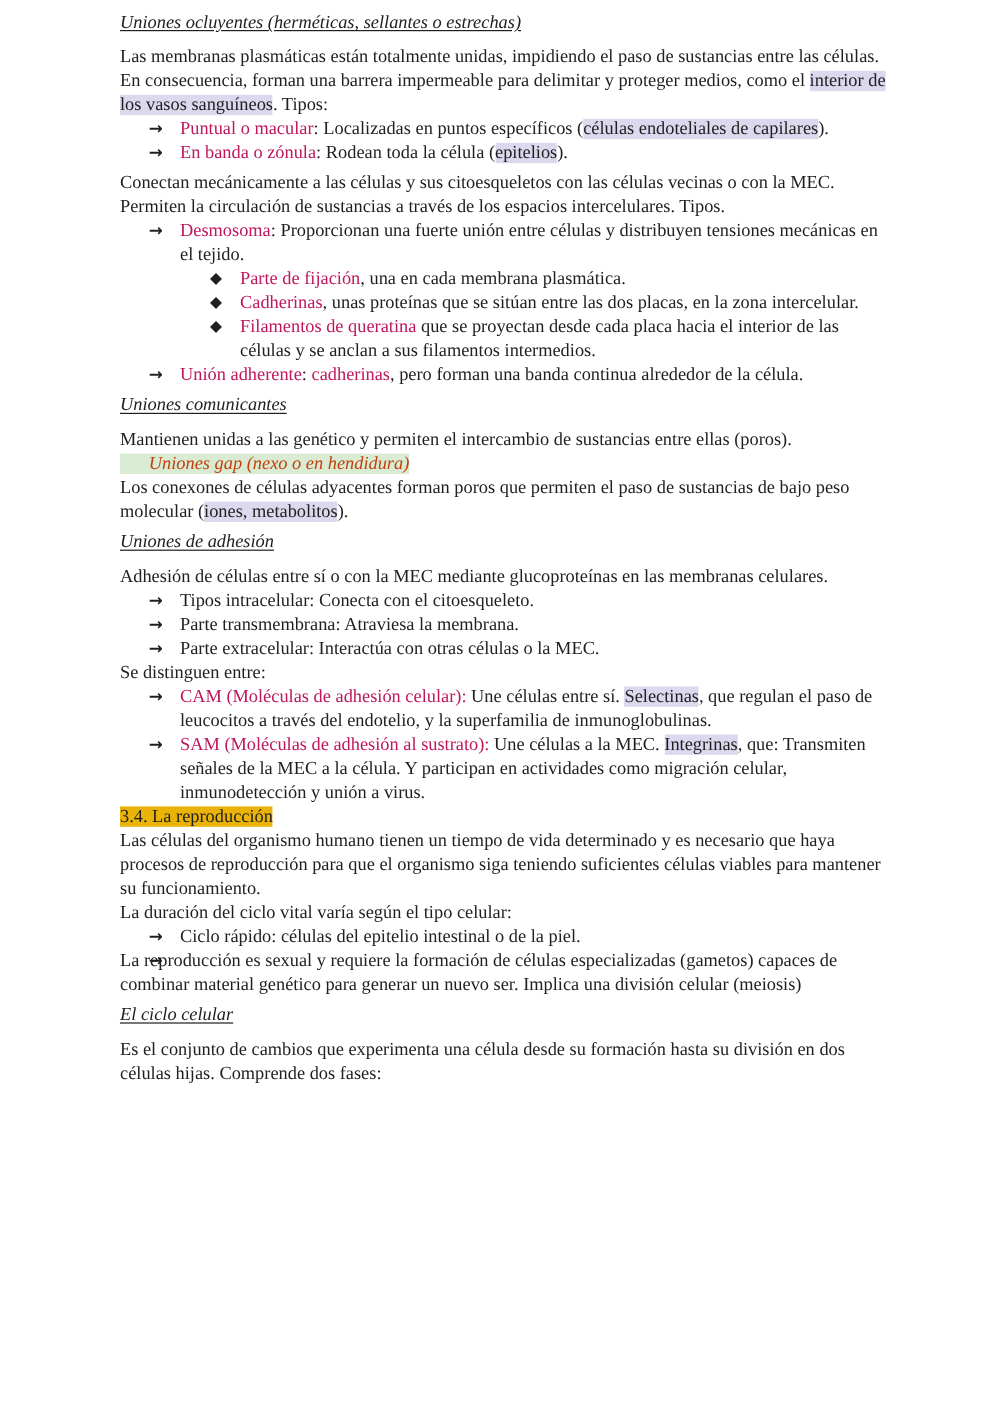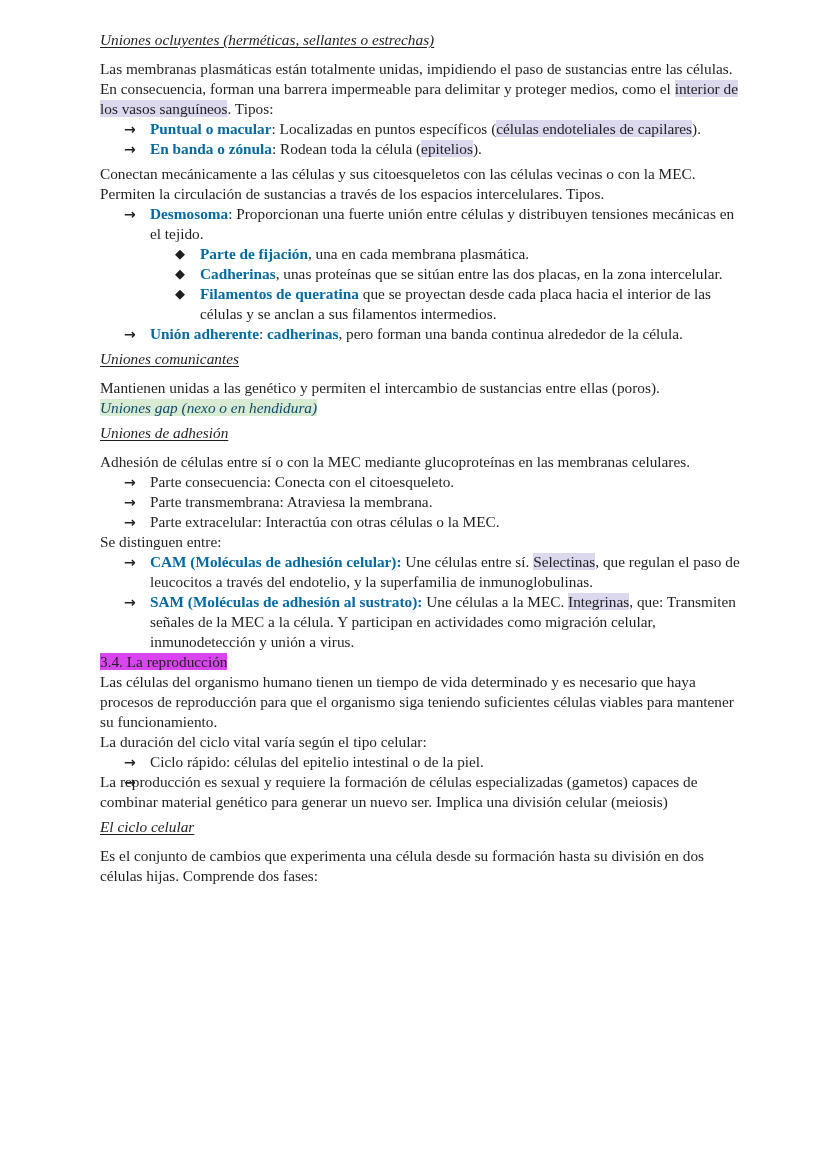--- a/index.html
+++ b/index.html
@@ -3,36 +3,36 @@
   <meta charset="utf-8">
   <style>
     html, body { margin: 0; padding: 0; background: #ffffff; }
     body {
       width: 828px; height: 1169px; overflow: hidden; position: relative;
       font-family: "Liberation Serif", "DejaVu Serif", serif;
       color: #1f1f1f;
       font-size: 15.3px;
       line-height: 20px;
     }
-    .page { position: absolute; left: 100px; top: 30px; width: 640px; }
+    .page { position: absolute; left: 100px; top: 9px; width: 640px; }
     p { margin: 0; }
     .heading {
       font-style: italic; text-decoration: underline; text-underline-offset: 2px;
       margin: 0 0 9px 0; display: block;
     }
     .section { margin-bottom: 5px; }
     .hl { background: #dcd8ee; }
-    .hl-green { background: #d9ecd3; font-style: italic; color: #0c4a6e; }
-    .hl-grey { background: #d946ef; }
+    .hl-green { background: #d9ecd3; font-style: italic; color: #c2410c; padding-left: 24px; }
+    .hl-grey { background: #eab308; }
     ul { list-style: none; margin: 0; padding: 0; }
     .l1 > li { position: relative; padding-left: 50px; }
     .l1 > li > .arrow { position: absolute; left: 24px; top: 0; font-family: "DejaVu Sans", sans-serif; font-size: 14px; font-weight: bold; }
     .l2 > li { position: relative; padding-left: 50px; }
     .l2 > li > .diamond { position: absolute; left: 25px; top: 0; font-family: "DejaVu Sans", sans-serif; font-size: 13px; }
-    b { font-weight: bold; color: #0369a1; }
+    b { font-weight: normal; color: #be185d; }
   </style>
 </head>
 <body>
 
 <div class="page">
 
   <div class="section">
     <span class="heading">Uniones ocluyentes (herméticas, sellantes o estrechas)</span>
     <p><span>Las membranas plasmáticas están totalmente unidas, impidiendo el paso de sustancias entre las células. En consecuencia, forman una barrera impermeable para delimitar y proteger medios, como el </span><span class="hl">interior de los vasos sanguíneos</span><span>. Tipos:</span></p>
     <ul class="l1">
@@ -52,27 +52,28 @@
         </ul>
       </li>
       <li><span class="arrow">→</span><b>Unión adherente</b><span>: </span><b>cadherinas</b><span>, pero forman una banda continua alrededor de la célula.</span></li>
     </ul>
   </div>
 
   <div class="section">
     <span class="heading">Uniones comunicantes</span>
     <p>Mantienen unidas a las genético y permiten el intercambio de sustancias entre ellas (poros).</p>
     <p><span class="hl-green">Uniones gap (nexo o en hendidura)</span></p>
+    <p><span>Los conexones de células adyacentes forman poros que permiten el paso de sustancias de bajo peso molecular (</span><span class="hl">iones, metabolitos</span><span>).</span></p>
   </div>
 
   <div>
     <span class="heading">Uniones de adhesión</span>
     <p>Adhesión de células entre sí o con la MEC mediante glucoproteínas en las membranas celulares.</p>
     <ul class="l1">
-      <li><span class="arrow">→</span><span>Parte consecuencia: Conecta con el citoesqueleto.</span></li>
+      <li><span class="arrow">→</span><span>Tipos intracelular: Conecta con el citoesqueleto.</span></li>
       <li><span class="arrow">→</span><span>Parte transmembrana: Atraviesa la membrana.</span></li>
       <li><span class="arrow">→</span><span>Parte extracelular: Interactúa con otras células o la MEC.</span></li>
     </ul>
     <p>Se distinguen entre:</p>
     <ul class="l1">
       <li><span class="arrow">→</span><b>CAM (Moléculas de adhesión celular):</b><span> Une células entre sí. </span><span class="hl">Selectinas</span><span>, que regulan el paso de leucocitos a través del endotelio, y la superfamilia de inmunoglobulinas.</span></li>
       <li><span class="arrow">→</span><b>SAM (Moléculas de adhesión al sustrato):</b><span> Une células a la MEC. </span><span class="hl">Integrinas</span><span>, que: Transmiten señales de la MEC a la célula. Y participan en actividades como migración celular, inmunodetección y unión a virus.</span></li>
     </ul>
   </div>
 

